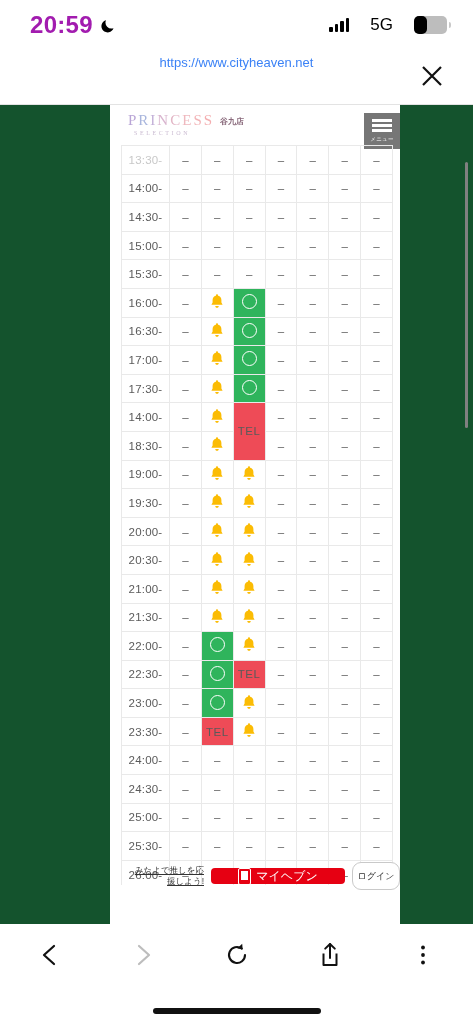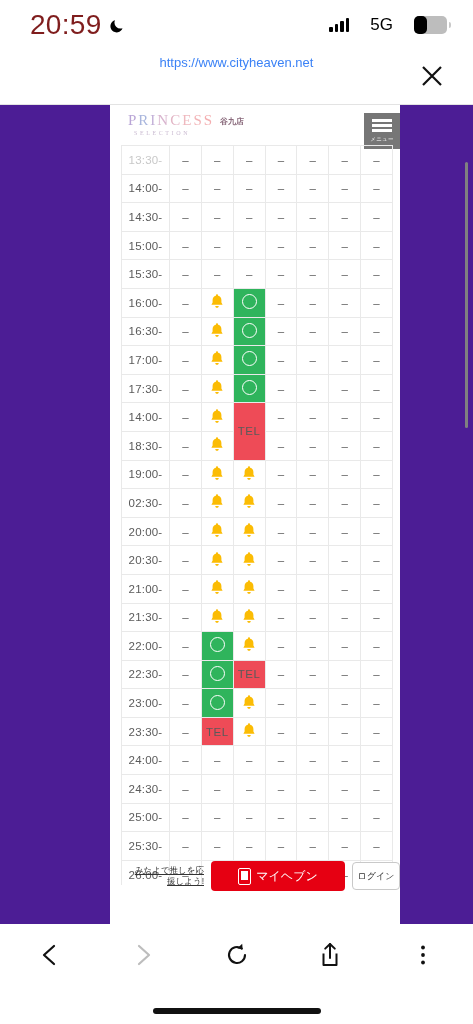--- a/index.html
+++ b/index.html
@@ -4,21 +4,21 @@
 <style>
   * { margin:0; padding:0; box-sizing:border-box; }
   html,body { width:473px; height:1024px; background:#ffffff;
               font-family:"Liberation Sans","DejaVu Sans",sans-serif; }
   body { position:relative; overflow:hidden; }
 
   
   .statusbar { height:50px; display:flex; align-items:center;
                justify-content:space-between; padding:0 26px 0 30px; }
   .sb-left { display:flex; align-items:center; gap:7px; }
-  .sb-time { font-size:28px; font-weight:400; color:#7f1d1d; letter-spacing:.3px; }
+  .sb-time { font-size:24px; font-weight:700; color:#a21caf; letter-spacing:.3px; }
   .moon { width:17px; height:17px; position:relative; display:inline-block; }
   .moon svg { display:block; }
   .sb-right { display:flex; align-items:center; gap:21px; }
   .bars { display:flex; align-items:flex-end; gap:2px; height:14px; }
   .bars i { width:3.5px; background:#000; border-radius:1px; display:block; }
   .bars i:nth-child(1){height:5px}.bars i:nth-child(2){height:8px}
   .bars i:nth-child(3){height:11px}.bars i:nth-child(4){height:14px}
   .net { font-size:17px; font-weight:500; color:#000; }
   .batt { position:relative; width:33px; height:18px; border-radius:5px;
           background:#bdbdbd; display:flex; align-items:center; }
@@ -34,21 +34,21 @@
   .ph-title { text-align:center; font-size:19px; font-weight:700; color:#111;
               letter-spacing:.2px; padding:0 46px; white-space:nowrap;
               overflow:hidden; text-overflow:ellipsis; }
   .ph-url { text-align:center; font-size:13px; color:#3b82f6; margin-top:3px; }
   .ph-close { position:absolute; right:26px; top:11px; width:30px; height:30px;
               cursor:pointer; }
   .ph-close svg { display:block; }
   .divider { height:1px; background:#e3e3e3; }
 
   
-  .web { position:relative; height:819px; background:#4c1d95; overflow:hidden; }
+  .web { position:relative; height:819px; background:#14532d; overflow:hidden; }
   .site { position:absolute; left:110px; top:0; width:290px; height:100%;
           background:#fff; }
 
   .sitehead { position:relative; height:40px; padding:8px 0 0 18px; }
   .logo { display:flex; align-items:flex-start; gap:6px; }
   .logo-main { font-size:15px; font-weight:400; letter-spacing:2px;
                line-height:1; font-family:"Liberation Serif",serif; }
   .logo-main span:nth-child(1){color:#b9a5d6}
   .logo-main span:nth-child(2){color:#a9b6dd}
   .logo-main span:nth-child(3){color:#c3b0d8}
@@ -80,28 +80,28 @@
   td.red { background:#ee4b57; color:#fff; font-size:10px; letter-spacing:.5px; }
   .circ { width:15px; height:15px; border:1.6px solid #fff; border-radius:50%;
           display:inline-block; }
   .bell { display:inline-block; line-height:0; }
 
   
   .actionbar { position:absolute; left:18px; bottom:30px; width:272px;
                height:36px; display:flex; align-items:center; gap:7px; }
   .ab-link { font-size:8.5px; color:#333; text-decoration:underline; width:76px;
              line-height:1.35; cursor:pointer;text-align:right; }
-  .ab-my { flex:1; height:30px; background:#e60012; border-radius:4px;
+  .ab-my { flex:1; height:16px; background:#e60012; border-radius:4px;
            display:flex; align-items:center; justify-content:center; gap:5px;
            color:#fff; font-size:12px; cursor:pointer; }
   .phone-ic { width:13px; height:17px; border:1.6px solid #fff; border-radius:2px;
               position:relative; display:inline-block; }
   .phone-ic:after { content:""; position:absolute; left:2px; top:2px; right:2px;
                     bottom:4px; background:#fff; }
-  .ab-login { width:48px; height:28px; border:1px solid #c9c9c9; border-radius:4px;
+  .ab-login { width:48px; height:28px; border:1px solid #c9c9c9; border-radius:9px;
               background:#fff; font-size:9px; color:#333; display:flex;
               align-items:center; justify-content:center; cursor:pointer; }
 
   .scrollbar { position:absolute; right:5px; top:57px; width:3px; height:266px;
                background:#808080; border-radius:2px; cursor:pointer; }
 
   
   .navbar { height:100px; background:#fff; position:relative; }
   .navrow { display:flex; align-items:center; justify-content:space-between;
             padding:0 28px; height:62px; }
@@ -308,21 +308,21 @@
               <td><span class="bell"><svg width="16" height="17" viewBox="0 0 16 17">
                     <path d="M8 1.2a1.1 1.1 0 0 1 1.1 1.1v.5a4.4 4.4 0 0 1 3.3 4.2v2.6l1.2 2.1H2.4l1.2-2.1V7a4.4 4.4 0 0 1 3.3-4.2v-.5A1.1 1.1 0 0 1 8 1.2z" fill="#fbbc04"></path>
                     <path d="M6.2 13.1h3.6a1.8 1.8 0 0 1-3.6 0z" fill="#fbbc04"></path>
                   </svg></span></td>
               <td class="dash">–</td>
               <td class="dash">–</td>
               <td class="dash">–</td>
               <td class="dash">–</td>
             </tr>
             <tr>
-              <td class="tcol">02:30-</td>
+              <td class="tcol">19:30-</td>
               <td class="dash">–</td>
               <td><span class="bell"><svg width="16" height="17" viewBox="0 0 16 17">
                     <path d="M8 1.2a1.1 1.1 0 0 1 1.1 1.1v.5a4.4 4.4 0 0 1 3.3 4.2v2.6l1.2 2.1H2.4l1.2-2.1V7a4.4 4.4 0 0 1 3.3-4.2v-.5A1.1 1.1 0 0 1 8 1.2z" fill="#fbbc04"></path>
                     <path d="M6.2 13.1h3.6a1.8 1.8 0 0 1-3.6 0z" fill="#fbbc04"></path>
                   </svg></span></td>
               <td><span class="bell"><svg width="16" height="17" viewBox="0 0 16 17">
                     <path d="M8 1.2a1.1 1.1 0 0 1 1.1 1.1v.5a4.4 4.4 0 0 1 3.3 4.2v2.6l1.2 2.1H2.4l1.2-2.1V7a4.4 4.4 0 0 1 3.3-4.2v-.5A1.1 1.1 0 0 1 8 1.2z" fill="#fbbc04"></path>
                     <path d="M6.2 13.1h3.6a1.8 1.8 0 0 1-3.6 0z" fill="#fbbc04"></path>
                   </svg></span></td>
               <td class="dash">–</td>

